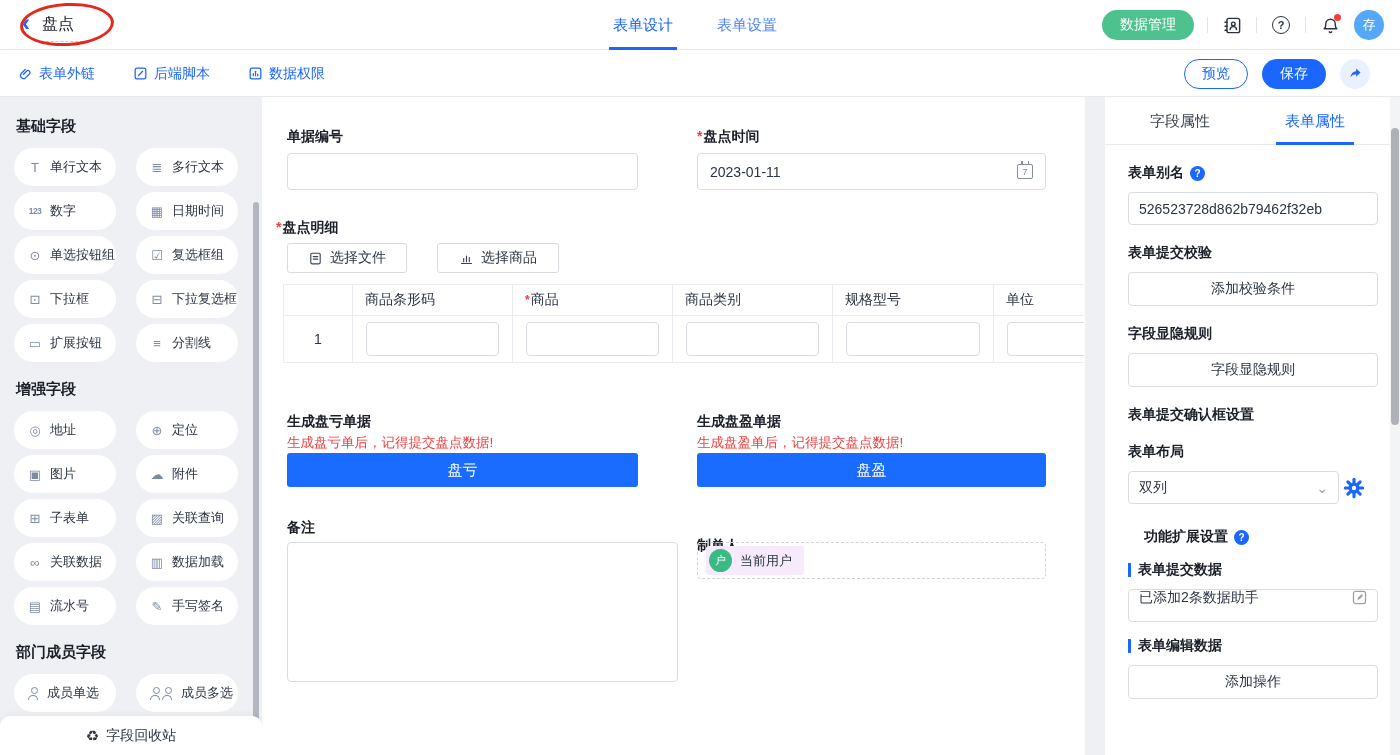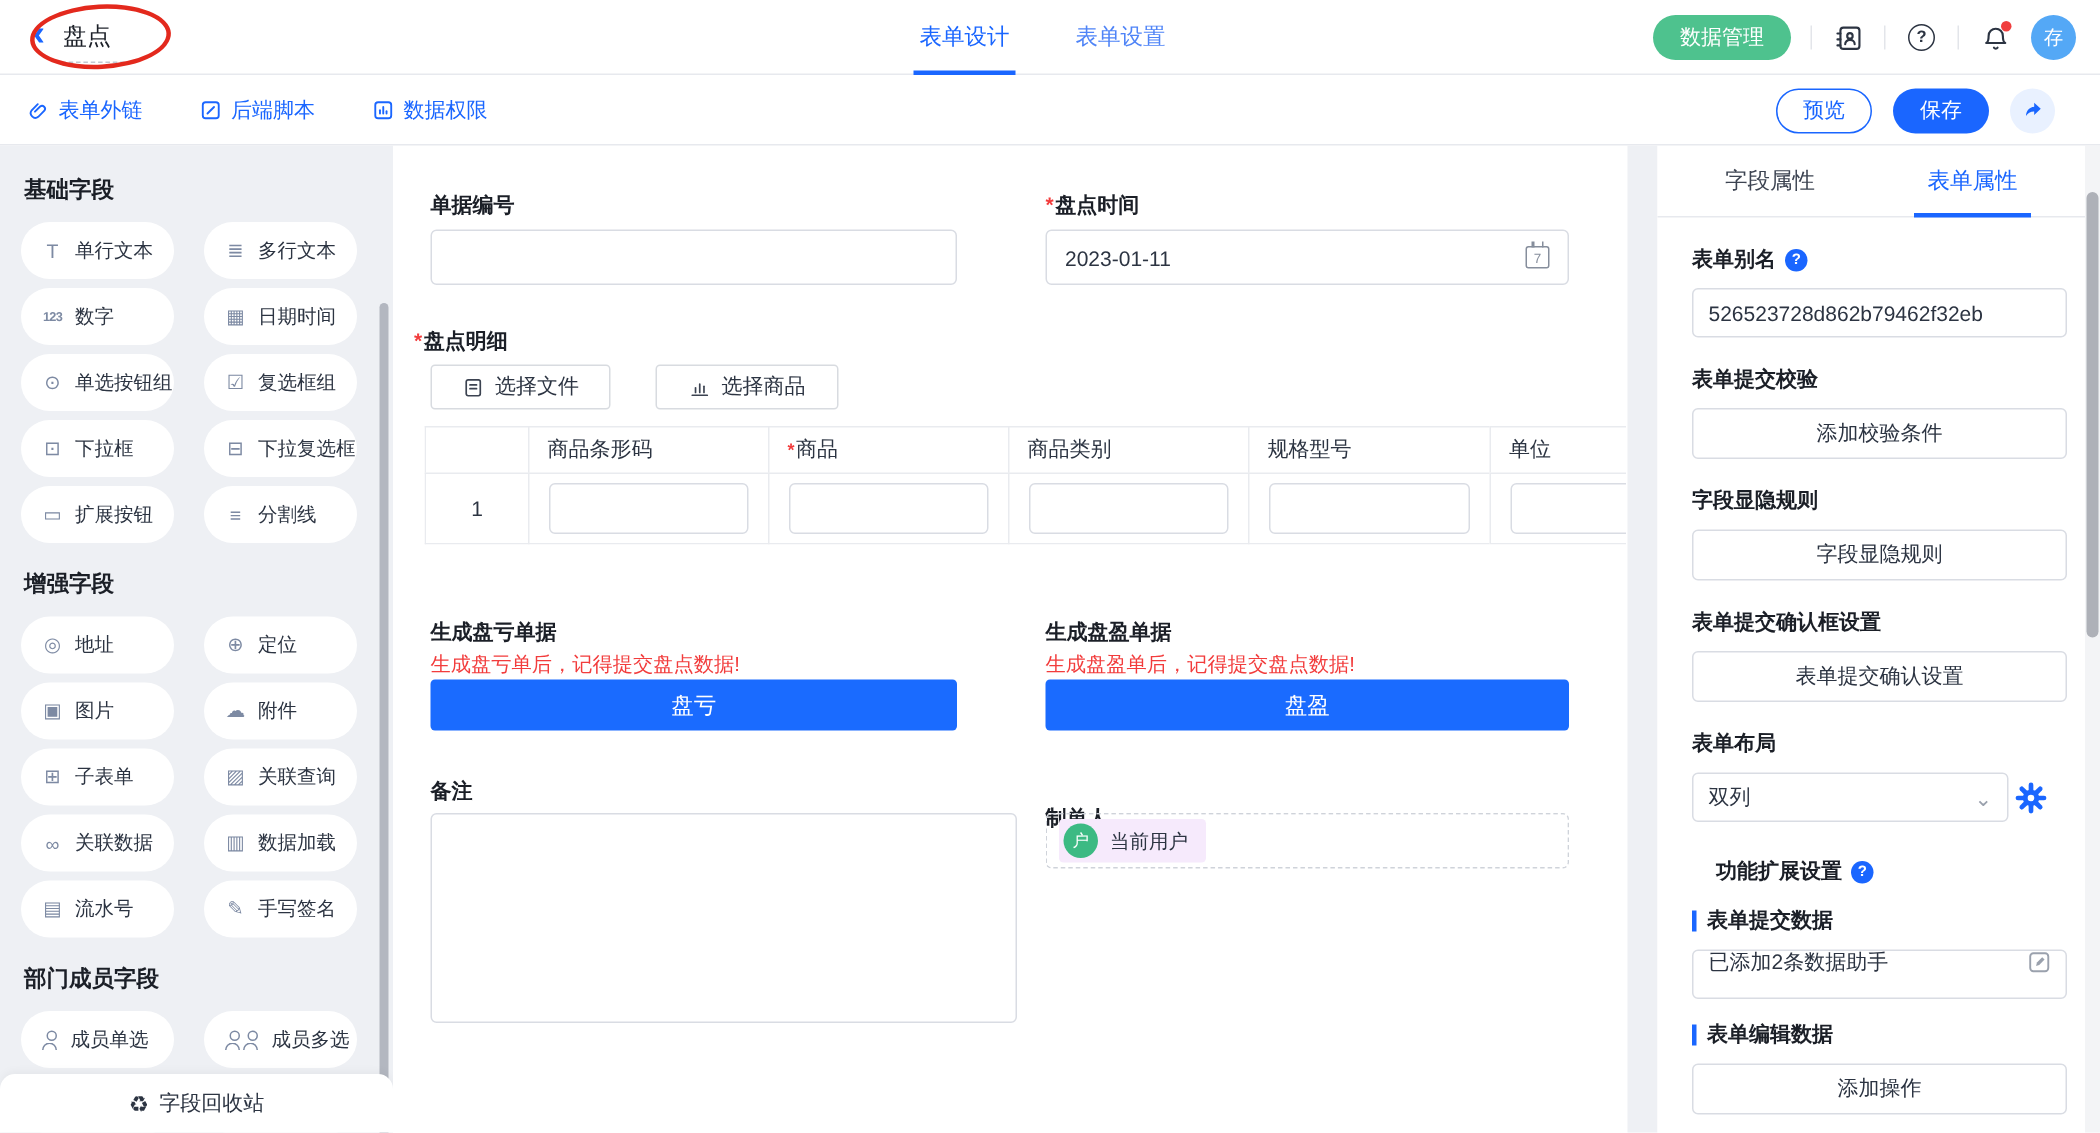--- a/index.html
+++ b/index.html
@@ -436,21 +436,20 @@
     <button class="rp-btn">添加校验条件</button>
 
     <div class="rp-h">
         <span>字段显隐规则</span>
       </div>
     <button class="rp-btn">字段显隐规则</button>
 
     <div class="rp-h">
         <span>表单提交确认框设置</span>
       </div>
-    <button class="rp-btn">表单提交确认设置</button>
 
     <div class="rp-h">
         <span>表单布局</span>
       </div>
     <div class="layout-row">
       <div class="rp-select">
         <span>双列</span>
         <span class="chev">⌄</span>
       </div>
       <span style="cursor:pointer;">

